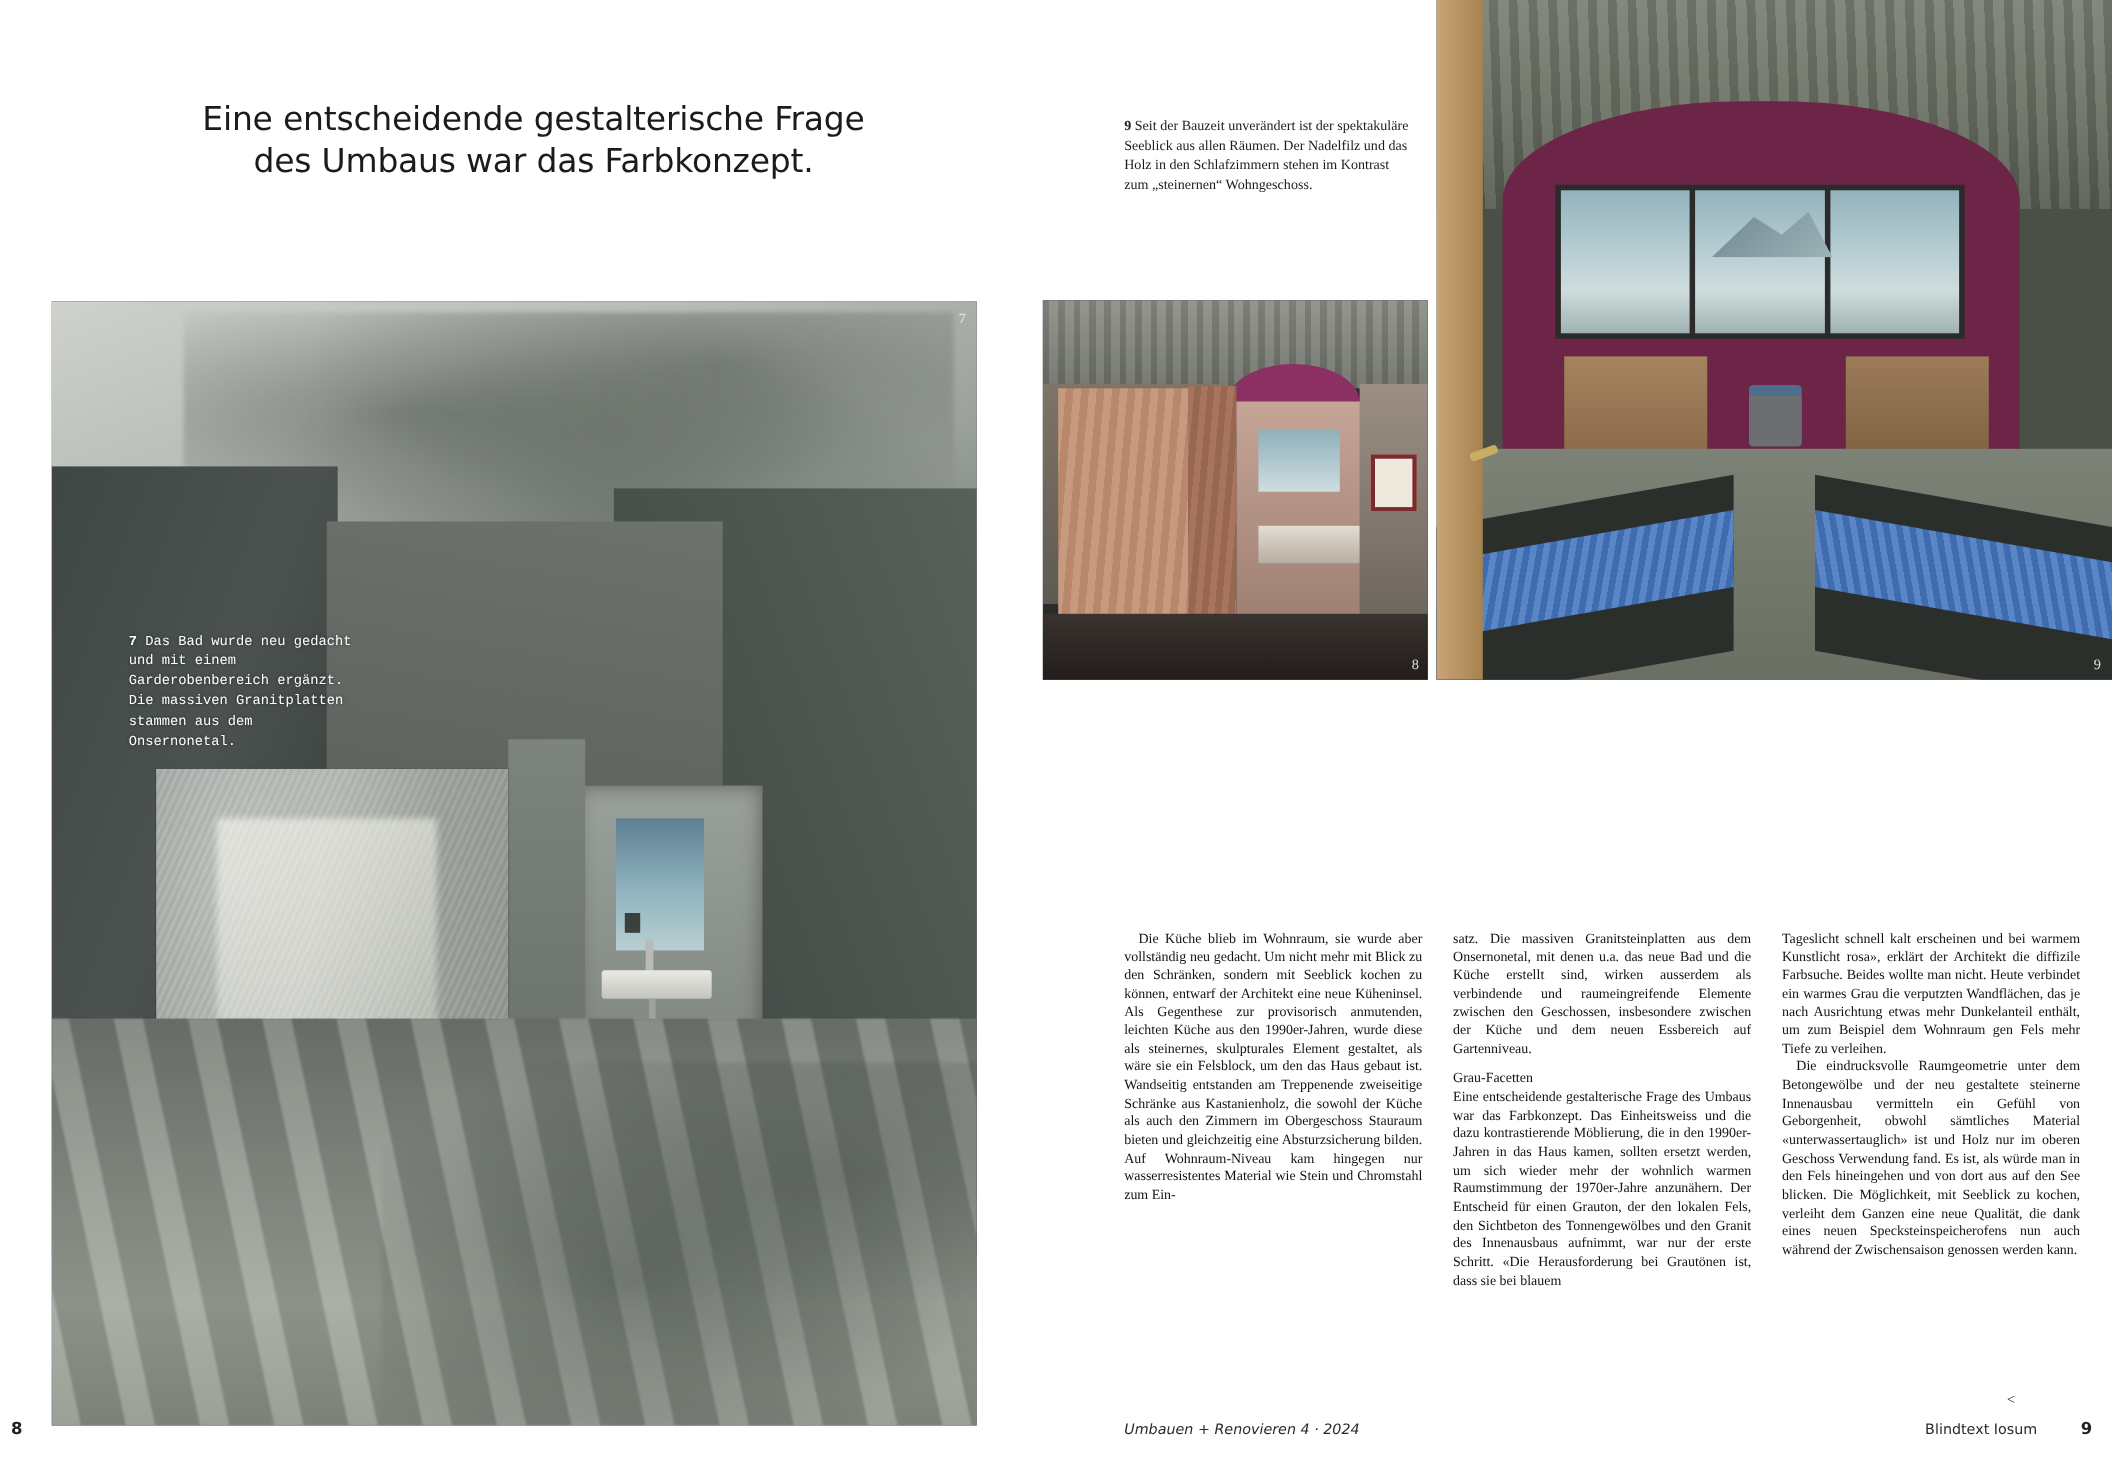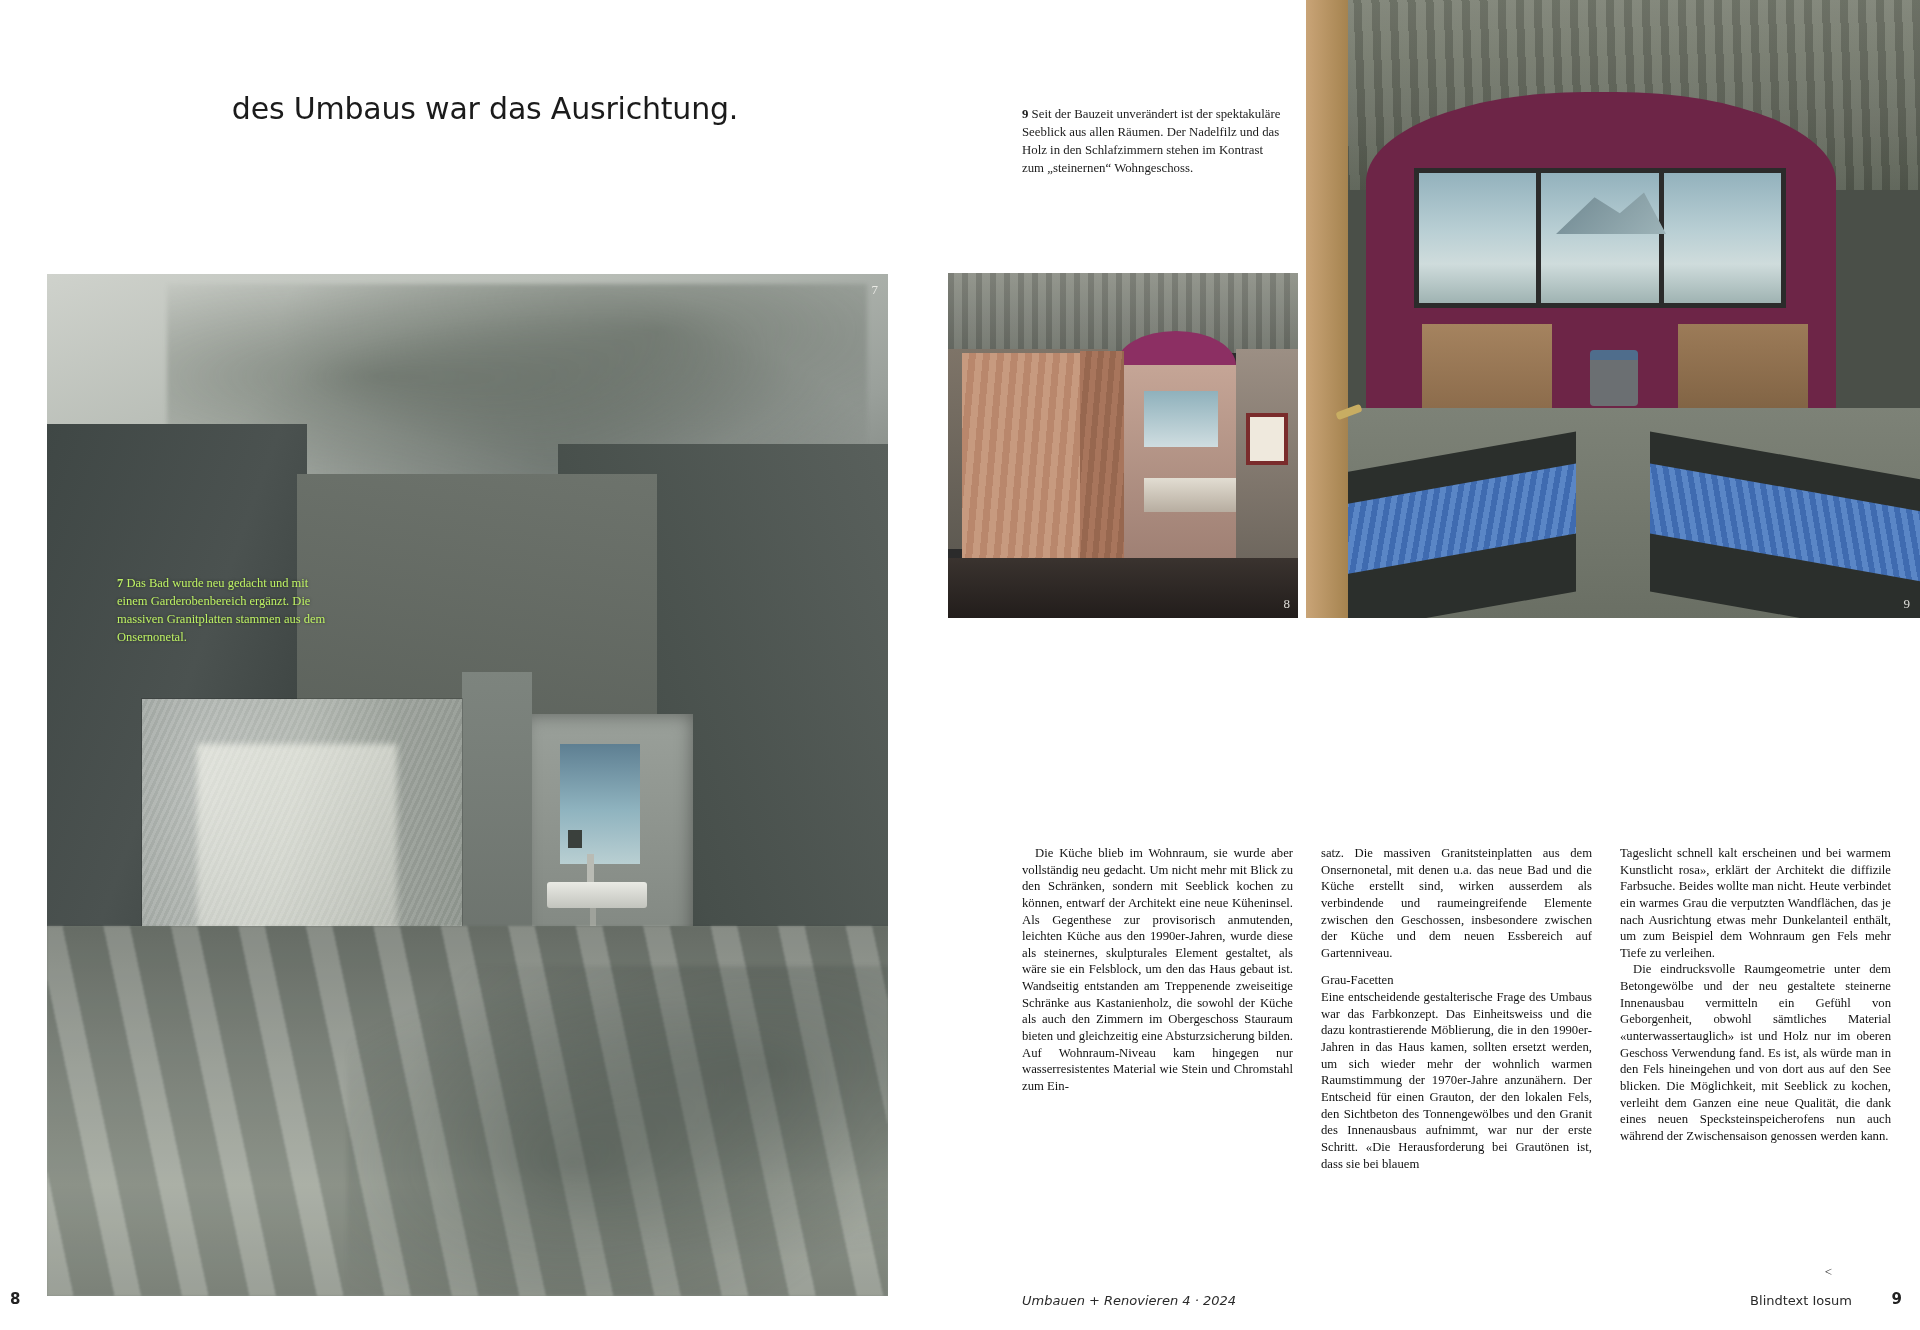--- a/index.html
+++ b/index.html
@@ -126,22 +126,22 @@
       radial-gradient(ellipse at 40% 60%, rgba(45,55,50,.4) 0%, rgba(45,55,50,0) 65%),
       radial-gradient(ellipse at 75% 30%, rgba(45,55,50,.35) 0%, rgba(45,55,50,0) 60%);
     filter:blur(2px);
   }
   .photo7 .switch{
     position:absolute;left:521px;top:556px;width:14px;height:18px;background:#3a403c;
   }
 
   .caption7{
     position:absolute;left:70px;top:300px;width:215px;
-    font-size:12.5px;line-height:1.45;color:#bef264;
-    font-family:Liberation Serif, serif;
+    font-size:12.5px;line-height:1.45;color:#ffffff;
+    font-family:Liberation Mono, monospace;
     text-shadow:0 0 3px rgba(0,0,0,.55);
   }
   .caption7 b{font-weight:700;}
 
   .imgnum{
     position:absolute;
     font-family:"Liberation Serif", serif;
     font-size:13px;color:#f2f1ec;opacity:.9;
   }
 
@@ -317,21 +317,22 @@
   }
 </style>
 </head>
 <body>
 
 <div class="spread">
 
   <div class="page-left">
 
     <div class="pullquote">
-      <span class="l2">des Umbaus war das Ausrichtung.</span>
+      <span>Eine entscheidende gestalterische Frage</span>
+      <span class="l2">des Umbaus war das Farbkonzept.</span>
     </div>
 
     <div class="photo7">
       <div class="ceil"></div>
       <div class="ceilshadow"></div>
       <div class="leftwall"></div>
       <div class="rightwall"></div>
       <div class="backwall"></div>
       <div class="doorframe"></div>
       <div class="doorwin"></div>

